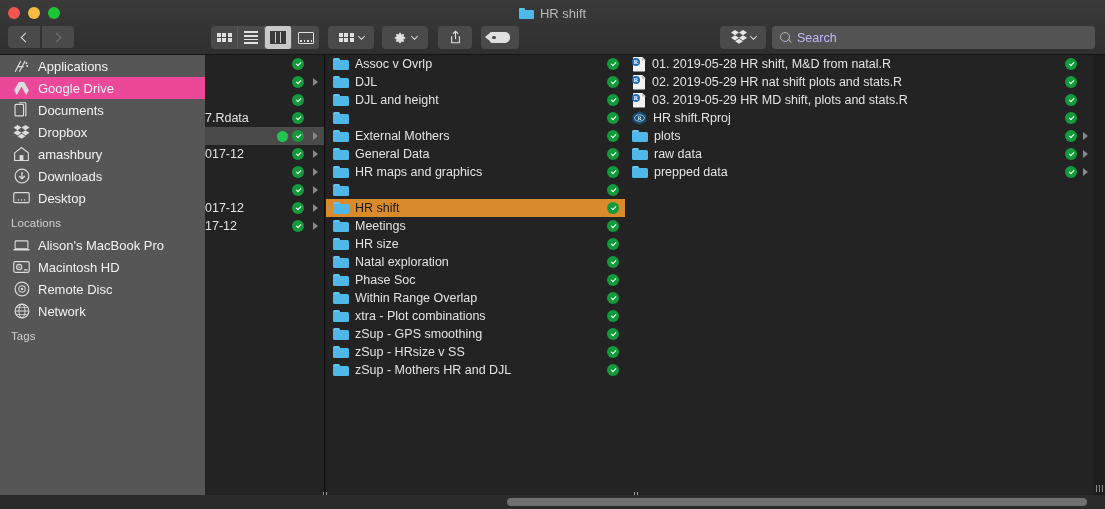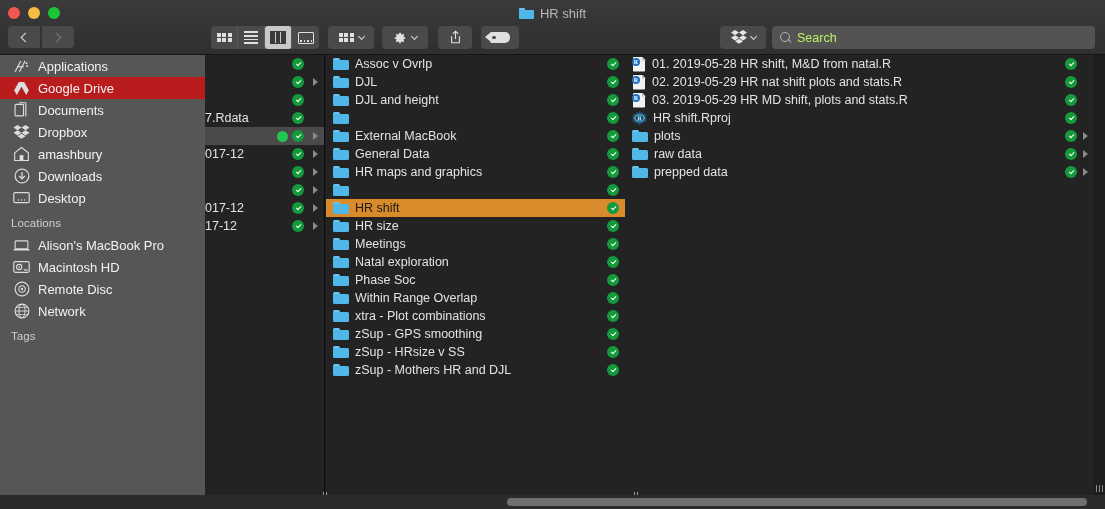--- a/index.html
+++ b/index.html
@@ -118,41 +118,41 @@
   }
   #search-field .mag { width: 11px; height: 11px; position: relative; flex: 0 0 auto; }
   #search-field .mag::before {
     content:""; position:absolute; left:0; top:0; width:8px; height:8px;
     border:1.4px solid #b5b5b5; border-radius:50%;
   }
   #search-field .mag::after {
     content:""; position:absolute; left:7px; top:7.5px; width:4.5px; height:1.4px;
     background:#b5b5b5; transform: rotate(45deg);
   }
-  #search-placeholder { font-size: 12.5px; color: #bef264; }
+  #search-placeholder { font-size: 12.5px; color: #c4b5fd; }
 
   
   #body {
     position: absolute; left: 0; top: 55px; width: 1105px; height: 454px;
   }
 
   
   #sidebar {
     position: absolute; left: 0; top: 0; width: 205px; height: 454px;
     background: #565656;
     overflow: hidden;
   }
   .sb-header {
     font-size: 11.5px; color: #cfcfcf; padding: 8px 0 5px 11px; letter-spacing: 0.1px;
   }
   .sb-item {
     height: 22px; display: flex; align-items: center; gap: 8px;
     padding-left: 13px; color: #f2f2f2; font-size: 13px;
   }
-  .sb-item.selected { background: #b91c1c; }
+  .sb-item.selected { background: #ec4899; }
   .sb-icon { width: 17px; height: 17px; flex: 0 0 auto; display:flex; align-items:center; justify-content:center; }
   .sb-label { white-space: nowrap; overflow: hidden; }
 
   
   #columns {
     position: absolute; left: 205px; top: 0; width: 900px; height: 454px;
     background: #1e1e1e;
   }
   .col {
     position: absolute; top: 0; bottom: 0;
@@ -579,21 +579,21 @@
           </div>
           <div class="row">
             <span class="folder"></span>
             <span class="sync" style="right: 16px;">
               <span class="tick"></span>
             </span>
             <span class="disclose" style="right: 5px;"></span>
           </div>
           <div class="row">
             <span class="folder"></span>
-            <span class="fname">External MacBook</span>
+            <span class="fname">External Mothers</span>
             <span class="sync" style="right: 16px;">
               <span class="tick"></span>
             </span>
             <span class="disclose" style="right: 5px;"></span>
           </div>
           <div class="row">
             <span class="folder"></span>
             <span class="fname">General Data</span>
             <span class="sync" style="right: 16px;">
               <span class="tick"></span>
@@ -618,29 +618,29 @@
           <div class="row selected-orange">
             <span class="folder"></span>
             <span class="fname">HR shift</span>
             <span class="sync" style="right: 16px;">
               <span class="tick"></span>
             </span>
             <span class="disclose" style="right: 5px;"></span>
           </div>
           <div class="row">
             <span class="folder"></span>
+            <span class="fname">Meetings</span>
+            <span class="sync" style="right: 16px;">
+              <span class="tick"></span>
+            </span>
+            <span class="disclose" style="right: 5px;"></span>
+          </div>
+          <div class="row">
+            <span class="folder"></span>
             <span class="fname">HR size</span>
-            <span class="sync" style="right: 16px;">
-              <span class="tick"></span>
-            </span>
-            <span class="disclose" style="right: 5px;"></span>
-          </div>
-          <div class="row">
-            <span class="folder"></span>
-            <span class="fname">Meetings</span>
             <span class="sync" style="right: 16px;">
               <span class="tick"></span>
             </span>
             <span class="disclose" style="right: 5px;"></span>
           </div>
           <div class="row">
             <span class="folder"></span>
             <span class="fname">Natal exploration</span>
             <span class="sync" style="right: 16px;">
               <span class="tick"></span>

